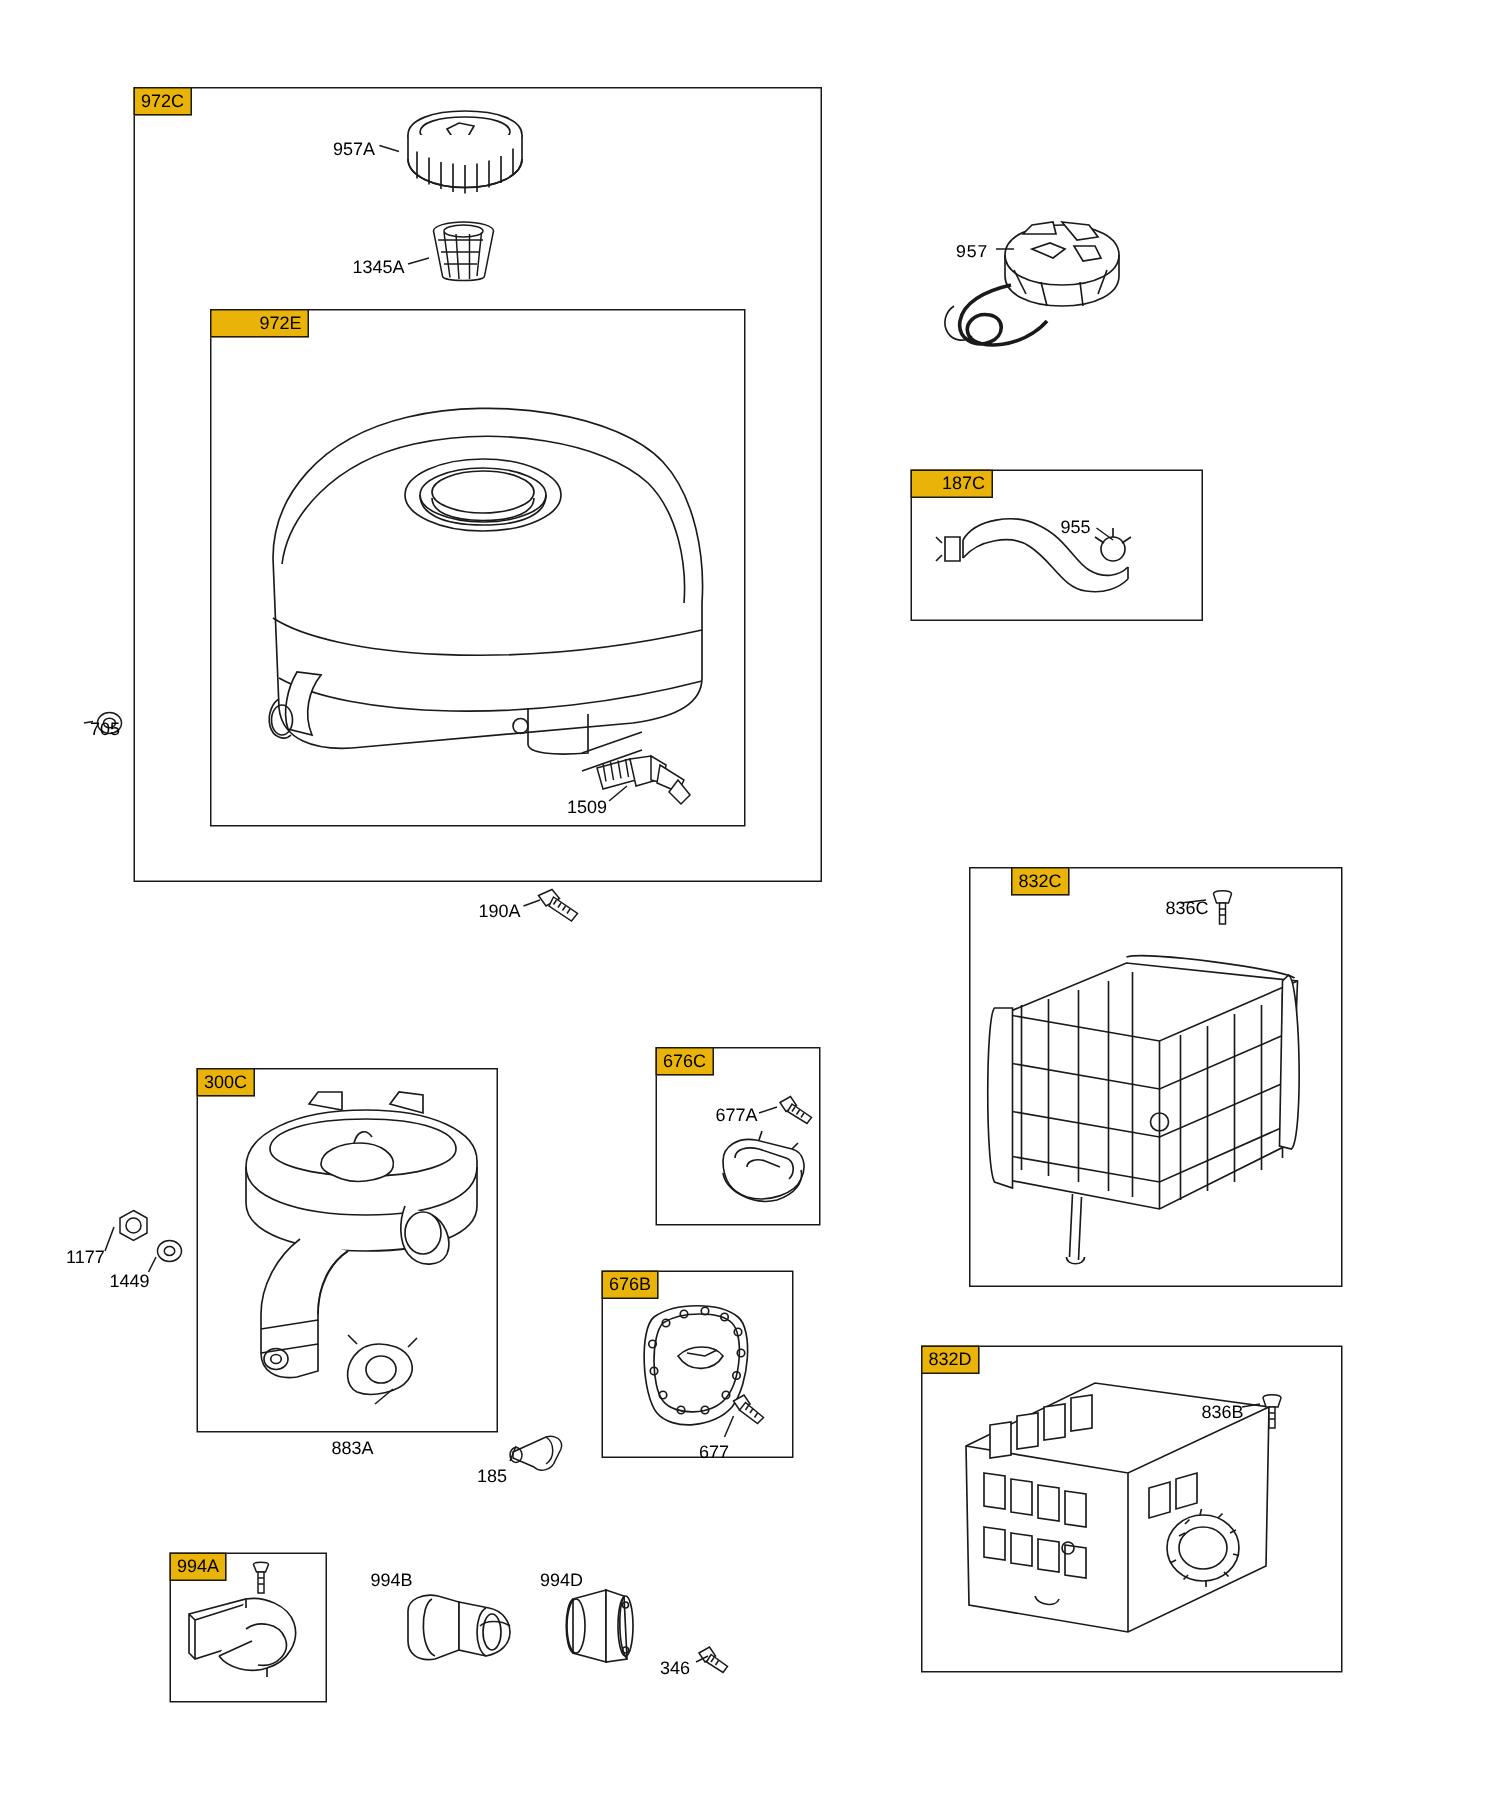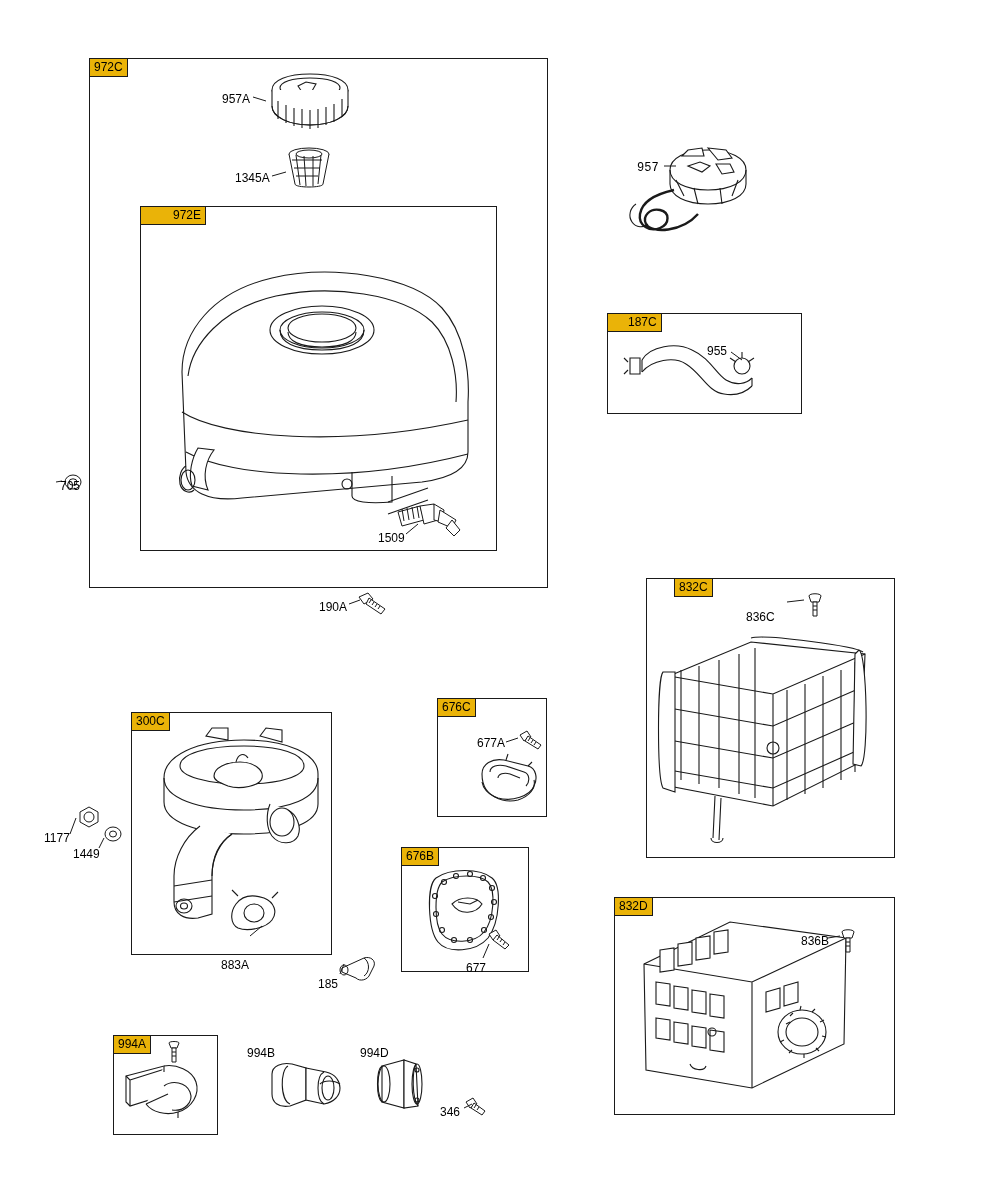--- a/index.html
+++ b/index.html
@@ -392,21 +392,21 @@
     <path d="M464 1108 L472 1104"></path>
   </svg>
 
   <div class="ref" style="left:222px; top:92px;">957A</div>
   <div class="ref" style="left:235px; top:171px;">1345A</div>
   <div class="ref" style="left:637px; top:161px;font-family:Liberation Mono, monospace;">957</div>
   <div class="ref" style="left:707px; top:344px;">955</div>
   <div class="ref" style="left:48px;  top:479px;margin-left:12px;">705</div>
   <div class="ref" style="left:378px; top:531px;">1509</div>
   <div class="ref" style="left:319px; top:600px;">190A</div>
-  <div class="ref" style="left:746px; top:598px;margin-top:12px;">836C</div>
+  <div class="ref" style="left:777px; top:598px;">836C</div>
   <div class="ref" style="left:477px; top:736px;">677A</div>
   <div class="ref" style="left:44px;  top:831px;">1177</div>
   <div class="ref" style="left:73px;  top:847px;">1449</div>
   <div class="ref" style="left:221px; top:934px;margin-top:24px;">883A</div>
   <div class="ref" style="left:801px; top:934px;">836B</div>
   <div class="ref" style="left:466px; top:961px;">677</div>
   <div class="ref" style="left:318px; top:977px;">185</div>
   <div class="ref" style="left:247px; top:1046px;">994B</div>
   <div class="ref" style="left:360px; top:1046px;">994D</div>
   <div class="ref" style="left:440px; top:1105px;">346</div>

